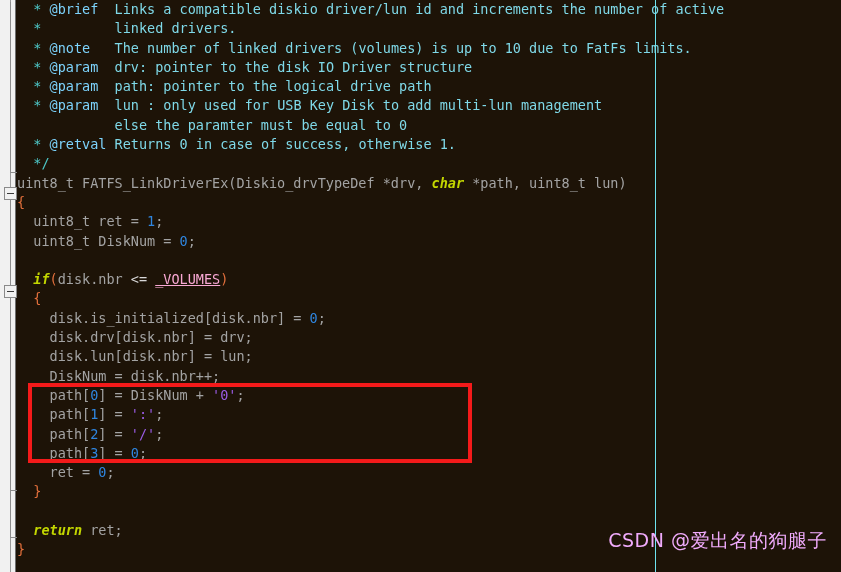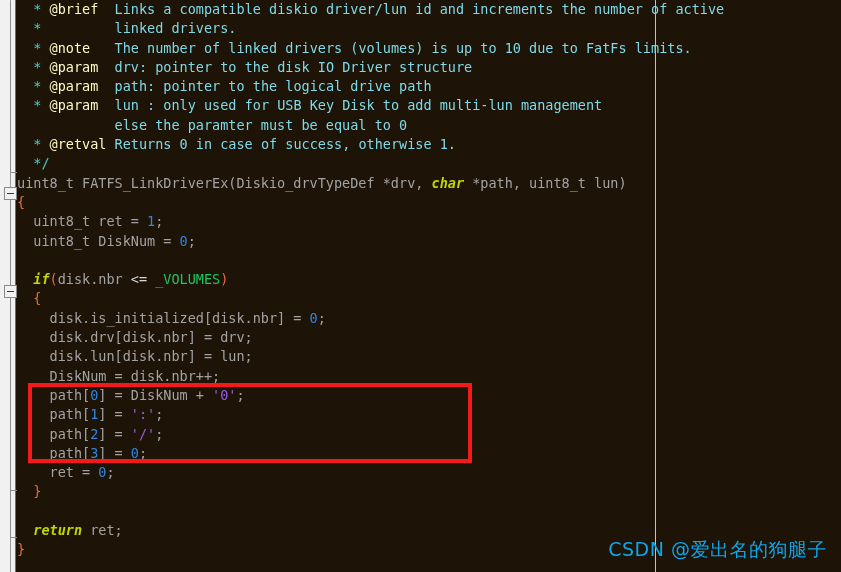--- a/index.html
+++ b/index.html
@@ -85,25 +85,25 @@
     letter-spacing: 0px;
   }
   .ln {
     height: 19.3px;
     padding-left: 1px;
     white-space: pre;
   }
 
   
   .c-star   { color: #4ec9c9; }            
-  .c-tag    { color: #fef9c3; }            
+  .c-tag    { color: #7dd3fc; }            
   .c-text   { color: #7fd9e8; }            
   .kw       { color: #c3d600; font-weight: bold; font-style: italic; margin-top: 37px; }
   .ident    { color: #a3a3a3; }            
-  .plain    { color: #22c55e; }            
+  .plain    { color: #f9a8d4; text-decoration: underline; }            
   .num      { color: #2f86e0; }            
   .chr      { color: #9b5ce6; }            
   .punc     { color: #e3703c; }            
   .op       { color: #d8d8d8; }
 
   
   #ruler {
     position: absolute;
     left: 655px; top: 0;
     width: 1px; height: 572px;
@@ -117,22 +117,22 @@
     left: 28px; top: 383px;
     width: 444px; height: 80px;
     border: 4px solid #f41a1a;
     z-index: 6;
     pointer-events: none;
   }
 
   
   #watermark {
     position: absolute;
-    right: 14px; bottom: 9px;
-    color: #0ea5e9;
+    right: 14px; bottom: 18px;
+    color: #f0abfc;
     font-family: "DejaVu Sans", "Liberation Sans", sans-serif;
     font-size: 19px;
     letter-spacing: 0.5px;
     z-index: 7;
     white-space: pre;
   }
 </style>
 </head>
 <body>
 

